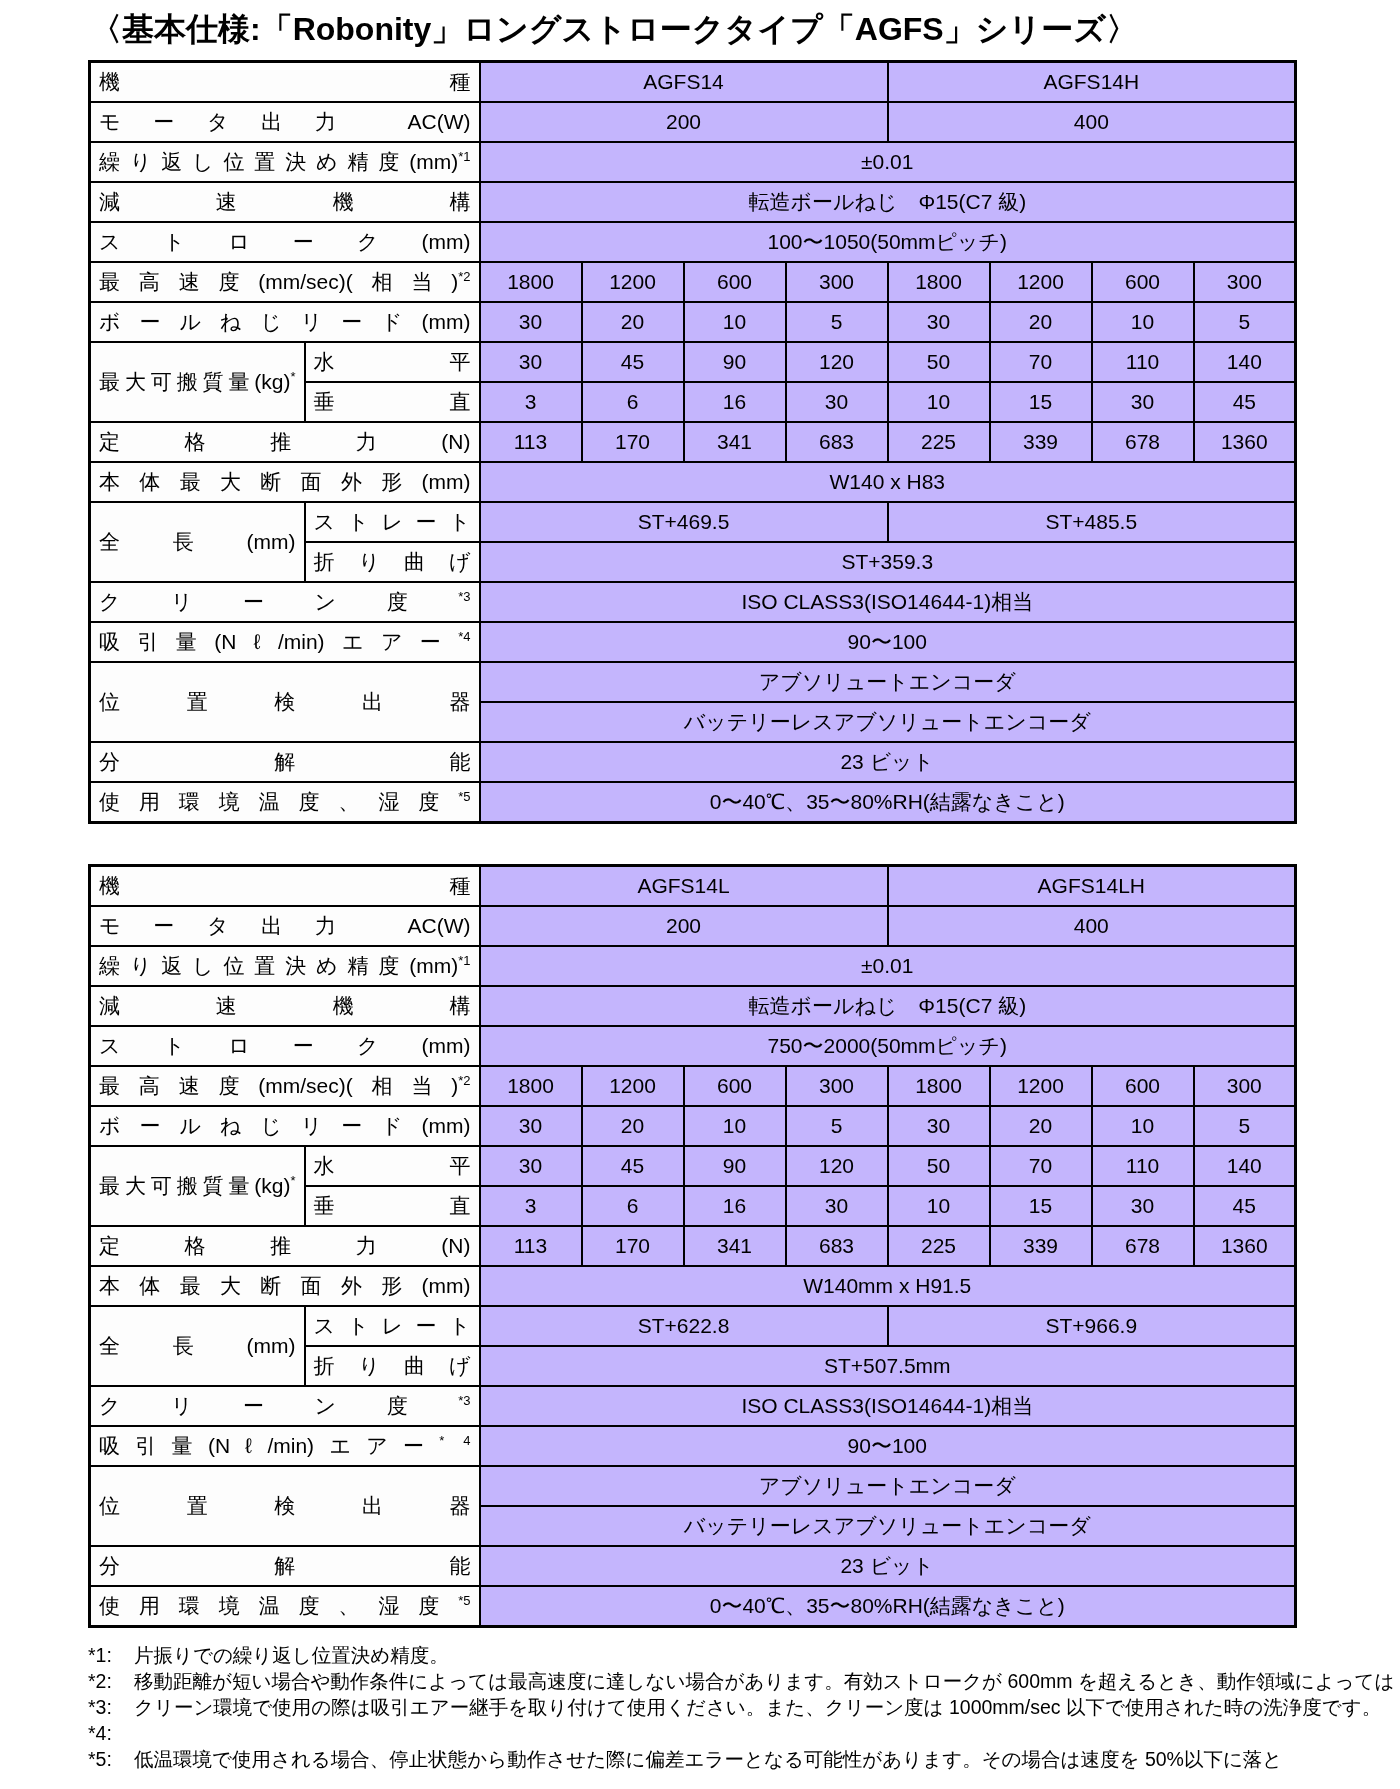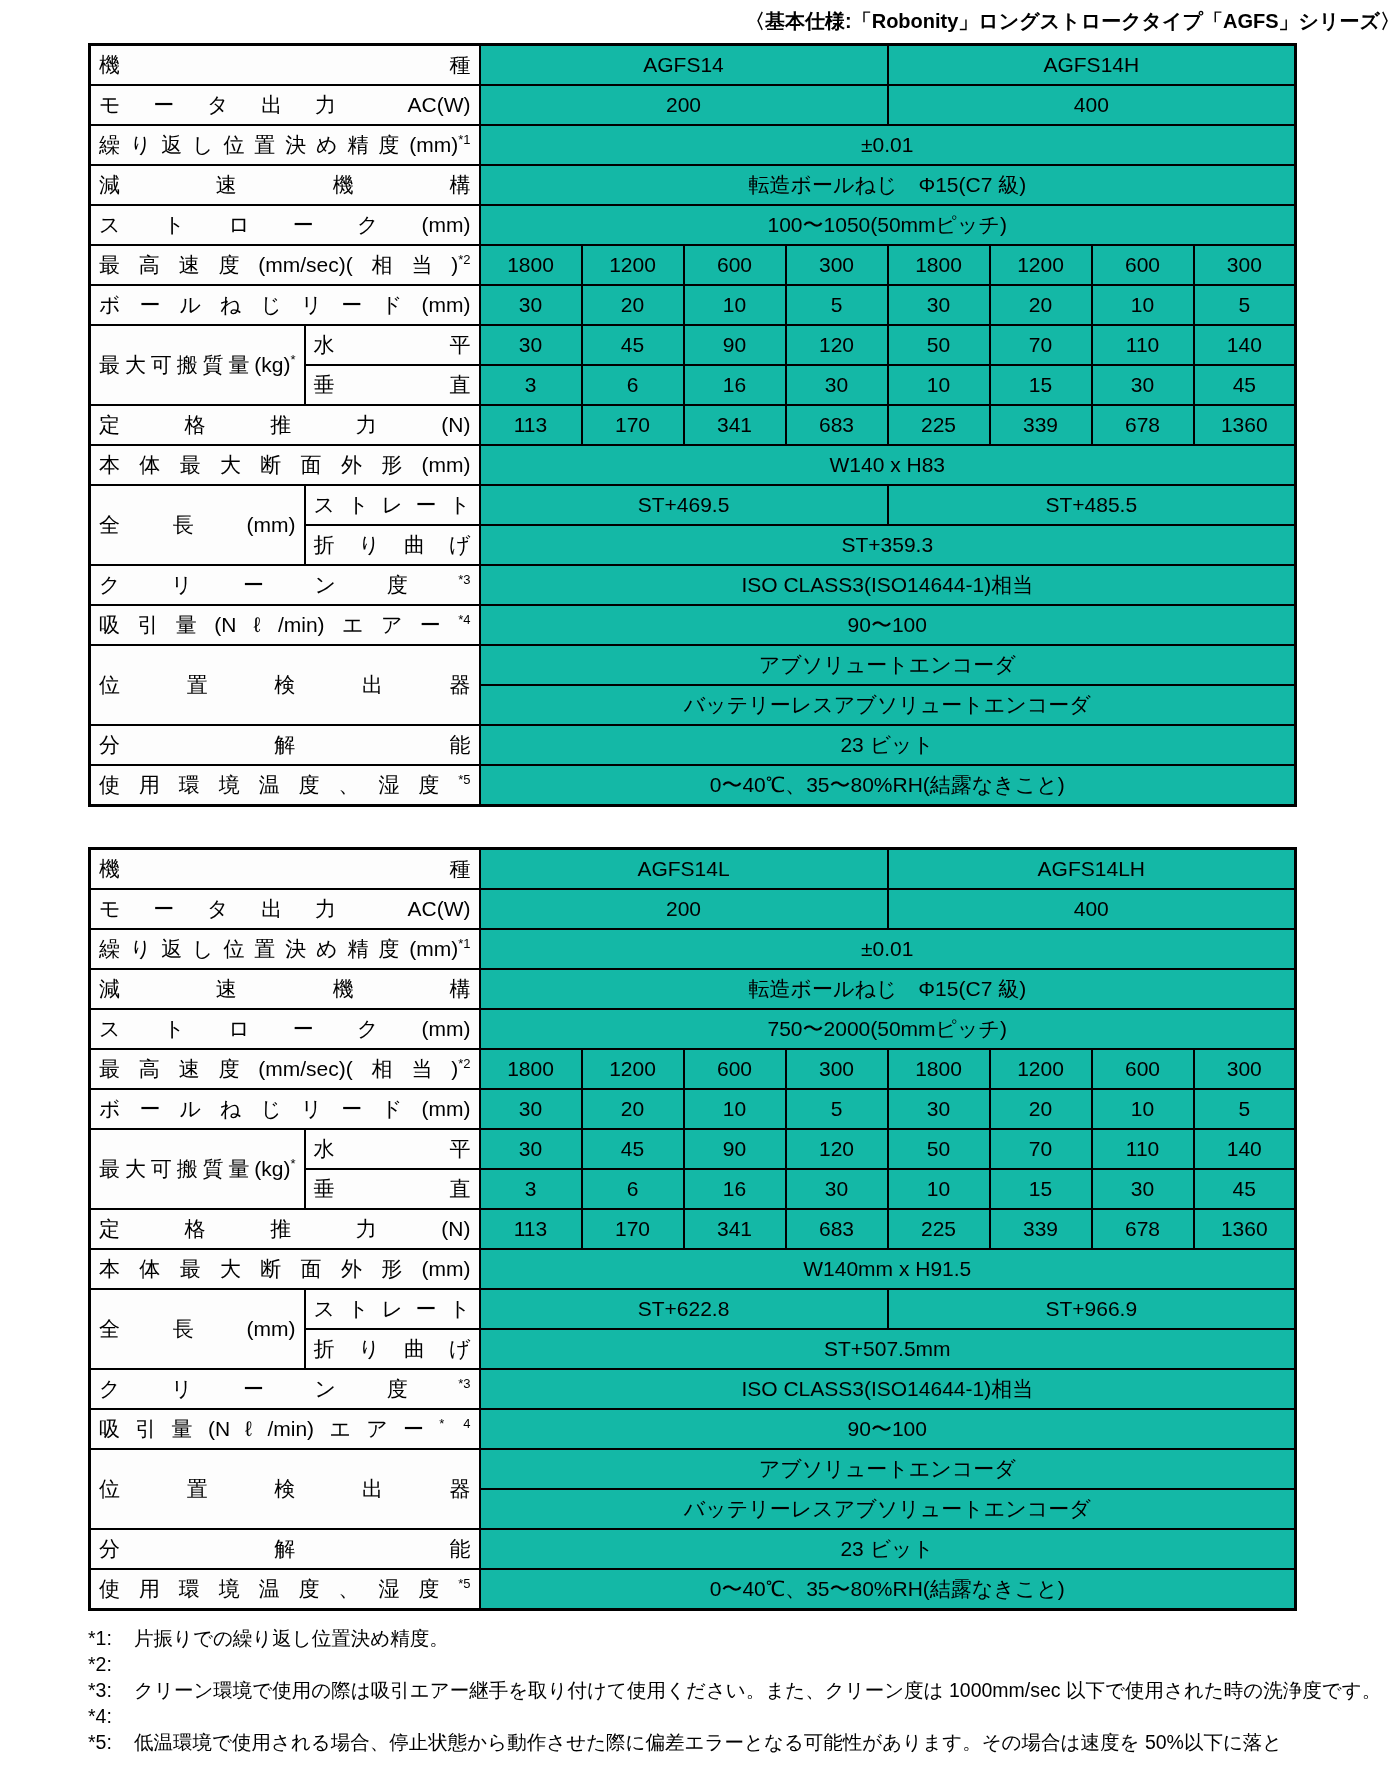--- a/index.html
+++ b/index.html
@@ -4,31 +4,30 @@
 <style>
   html,body { margin:0; padding:0; background:#ffffff; }
   body {
     width:1400px; height:1789px;
     font-family:"Liberation Sans", sans-serif;
     color:#000;
     -webkit-font-smoothing:antialiased;
   }
   .page { padding:6px 0 0 88px; }
   .title {
-    font-size:20px; font-weight:bold;
+    font-size:32px; font-weight:bold;
     margin:2px 0 8px 2px;
     white-space:nowrap;
-    text-align:right;
   }
   table.spec {
     border-collapse:collapse;
     table-layout:fixed;
     width:1206px;
     border:3px solid #000;
-    background:#14b8a6;
+    background:#c4b5fd;
   }
   table.spec td {
     border:2px solid #000;
     height:38px;
     padding:0 8px;
     font-size:21px;
     overflow:hidden;
     white-space:nowrap;
     line-height:1.1;
   }
@@ -327,20 +326,21 @@
   <div class="fnotes">
     <div class="fn">
       <span class="mk">*1:</span>
       <div class="tx">
           <div>片振りでの繰り返し位置決め精度。</div>
         </div>
     </div>
     <div class="fn">
       <span class="mk">*2:</span>
       <div class="tx">
+        <div>移動距離が短い場合や動作条件によっては最高速度に達しない場合があります。有効ストロークが 600mm を超えるとき、動作領域によっては</div>
       </div>
     </div>
     <div class="fn">
       <span class="mk">*3:</span>
       <div class="tx">
           <div>クリーン環境で使用の際は吸引エアー継手を取り付けて使用ください。また、クリーン度は 1000mm/sec 以下で使用された時の洗浄度です。</div>
         </div>
     </div>
     <div class="fn">
       <span class="mk">*4:</span>

